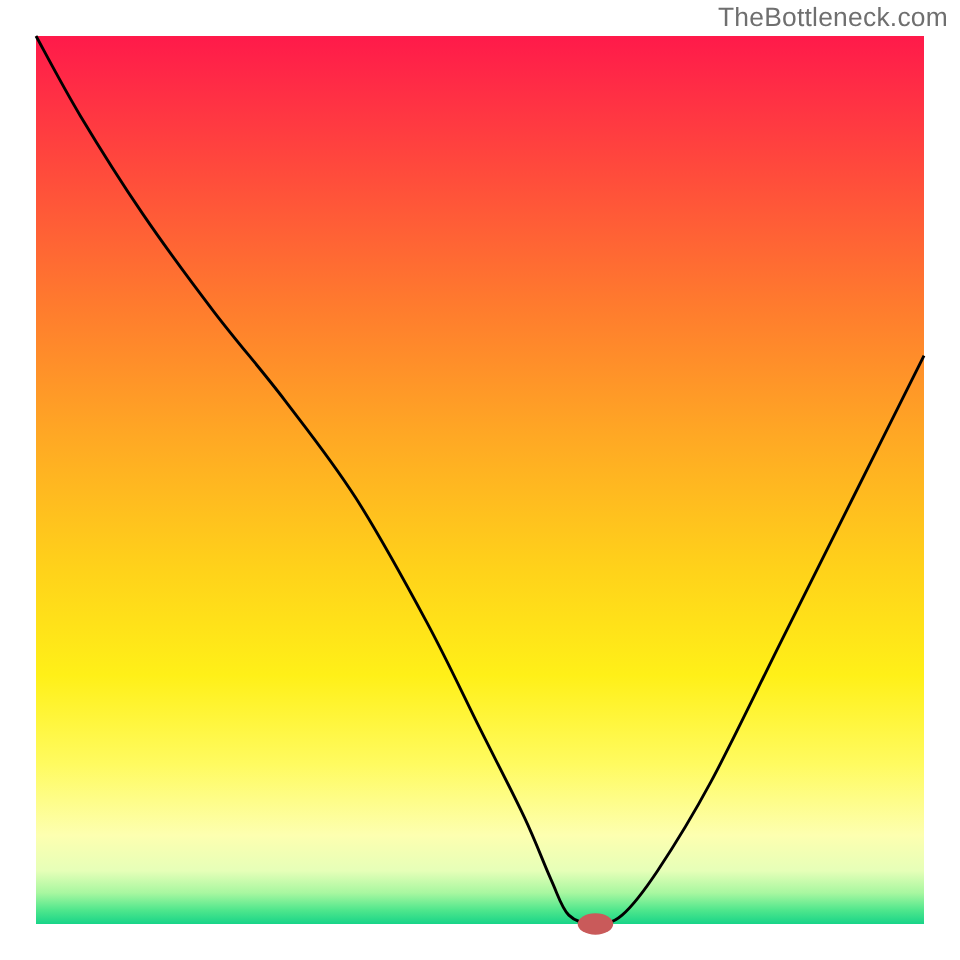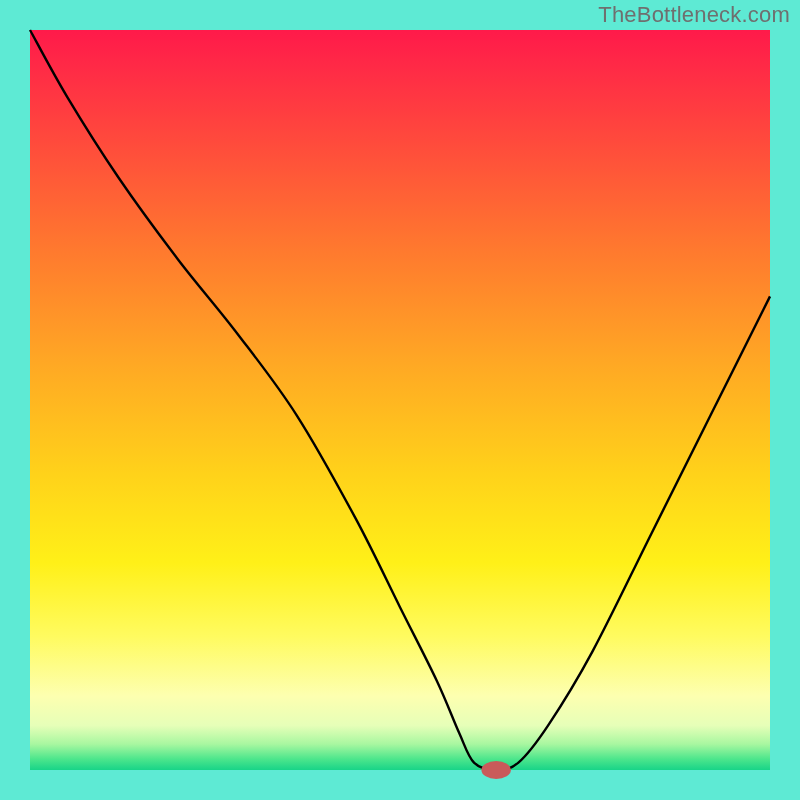--- a/index.html
+++ b/index.html
@@ -8,21 +8,21 @@
     width: 800px;
     height: 800px;
     background: #000;
     overflow: hidden;
     font-family: Arial, Helvetica, sans-serif;
   }
   .frame {
     position: relative;
     width: 800px;
     height: 800px;
-    background: #5eead4;
+    background: #ffffff;
     text-align: right;
   }
   .watermark {
     position: absolute;
     top: 2px;
     right: 10px;
     color: #6f6f6f;
     font-size: 22px;
     font-weight: 500;
     letter-spacing: 0.2px;

